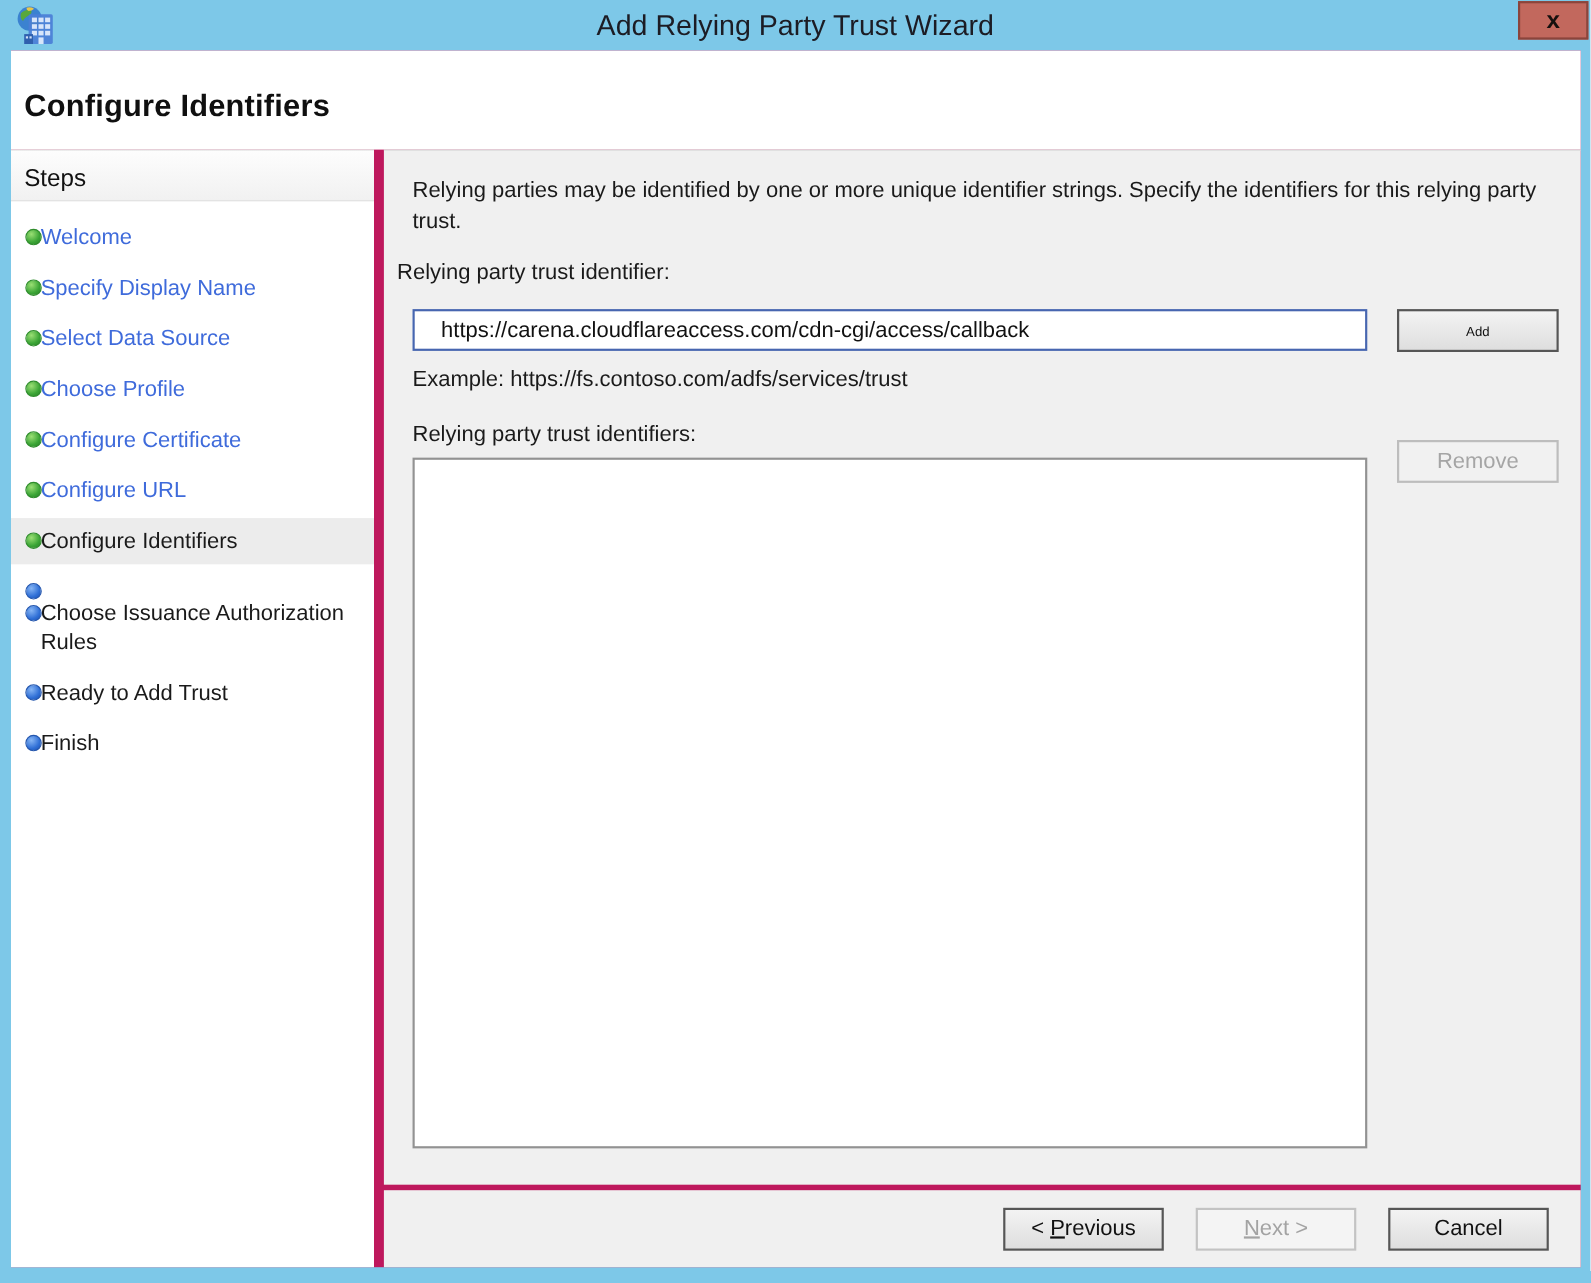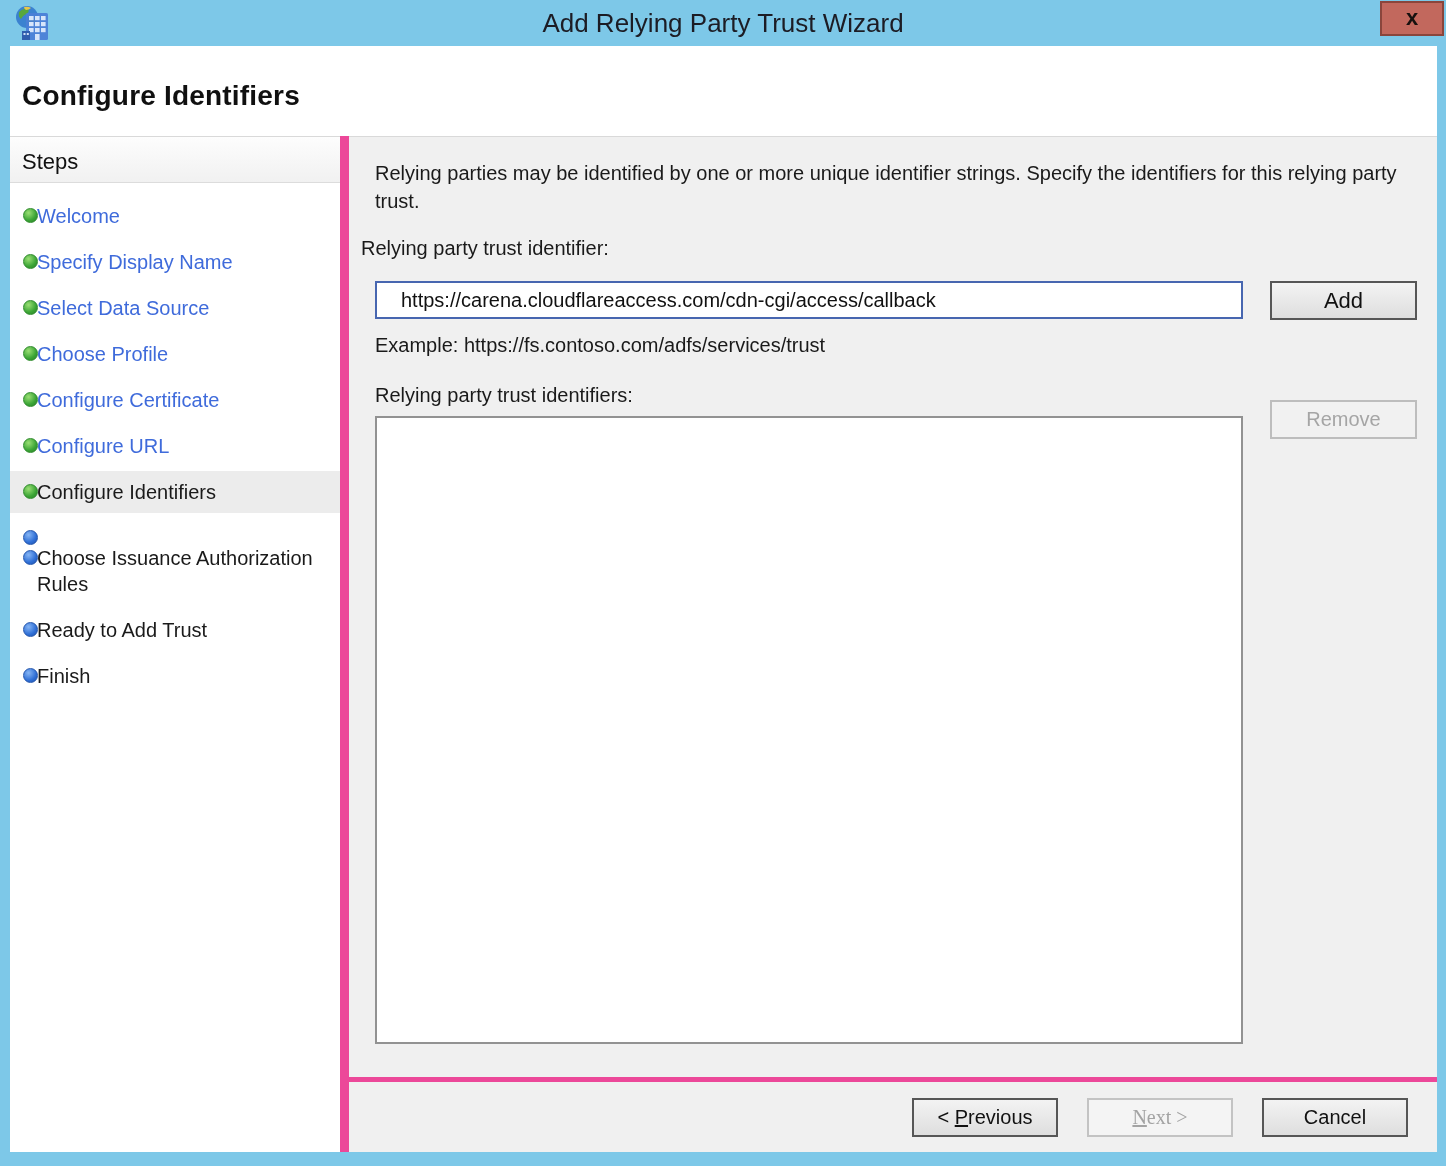--- a/index.html
+++ b/index.html
@@ -10,21 +10,21 @@
   .titlebar { position:absolute; top:0; left:0; right:0; height:46px; }
   .app-icon { position:absolute; left:14px; top:5px; width:38px; height:38px; }
   .title { position:absolute; left:0; right:0; top:0; height:46px; line-height:46px;
            text-align:center; font-size:26px; color:#1c1c24; }
   .close-btn { position:absolute; top:1px; right:2px; width:64px; height:35px;
                background:#c2685d; border:2px solid #8a453c; color:#16100e;
                font-size:22px; font-weight:bold; text-align:center; line-height:30px; cursor:pointer; }
 
   
   .window-inner { position:absolute; left:10px; right:9px; top:46px; bottom:14px;
-                  background:#ec4899; }
+                  background:#be185d; }
 
   .page-header { position:absolute; top:0; left:0; right:0; height:90px; background:#fff; }
   .page-header h1 { font-size:28px; font-weight:bold; color:#101010; padding:34px 0 0 12px; letter-spacing:.2px; }
 
   
   .sidebar { position:absolute; top:90px; left:0; width:330px; bottom:0;
              background:#fff; border-top:1px solid #d9d9d9; }
   .sidebar-header { height:46px; padding:12px 0 0 12px; font-size:22px; font-weight:normal; color:#111;
                     background:linear-gradient(#fdfdfd,#f1f1f1); border-bottom:1px solid #dcdcdc; }
   .steps-list { padding-top:12px; }
@@ -40,36 +40,36 @@
                   border:1px solid #2456ad; }
 
   
   .content { position:absolute; top:90px; left:339px; right:0; height:941px;
              background:#f0f0f0; border-top:1px solid #d9d9d9; font-size:20px; color:#1a1a1a; }
   .desc { position:absolute; left:26px; top:22px; width:1030px; line-height:28px; }
   .label-identifier { position:absolute; left:12px; top:100px; }
   .identifier-input { position:absolute; left:26px; top:144px; width:868px; height:38px;
                       border:2px solid #4766b0; background:#fff; font-family:"Liberation Sans", sans-serif;
                       font-size:20px; color:#111; padding:0 24px; outline:none; }
-  .btn { font-family:"Liberation Sans", sans-serif; font-size:22px; color:#111;
+  .btn { font-family:"Liberation Sans", sans-serif; font-size:12px; color:#111;
          background:linear-gradient(#f3f3f3,#dedede); border:2px solid #565656; cursor:pointer; }
   .add-btn { position:absolute; left:921px; top:144px; width:147px; height:39px; }
   .example { position:absolute; left:26px; top:197px; }
   .label-identifiers { position:absolute; left:26px; top:247px; }
   .listbox { position:absolute; left:26px; top:279px; width:868px; height:628px;
              background:#fff; border:2px solid #929292; overflow:auto; }
   .remove-btn { position:absolute; left:921px; top:263px; width:147px; height:39px;
                 background:#f1f1f1; border:2px solid #bdbdbd; color:#a5a5a5; cursor:default;
                 font-family:"Liberation Sans", sans-serif; font-size:20px; }
 
   
   .footerbar { position:absolute; left:339px; right:0; bottom:0; height:70px; background:#f0f0f0;
                display:flex; justify-content:flex-end; align-items:center; gap:29px; padding-right:29px; }
   .footerbar .btn, .footerbar .btn-disabled { width:146px; height:39px; font-size:20px; }
-  .btn-disabled { font-family:Liberation Serif, serif; background:#f4f4f4;
+  .btn-disabled { font-family:Liberation Sans, sans-serif; background:#f4f4f4;
                   border:2px solid #c3c3c3; color:#a3a3a3; cursor:default; }
   .key { text-decoration:underline; }
 </style>
 </head>
 <body>
 
 <div class="screen">
 
   <div class="titlebar">
     <svg class="app-icon" viewBox="0 0 38 38">

